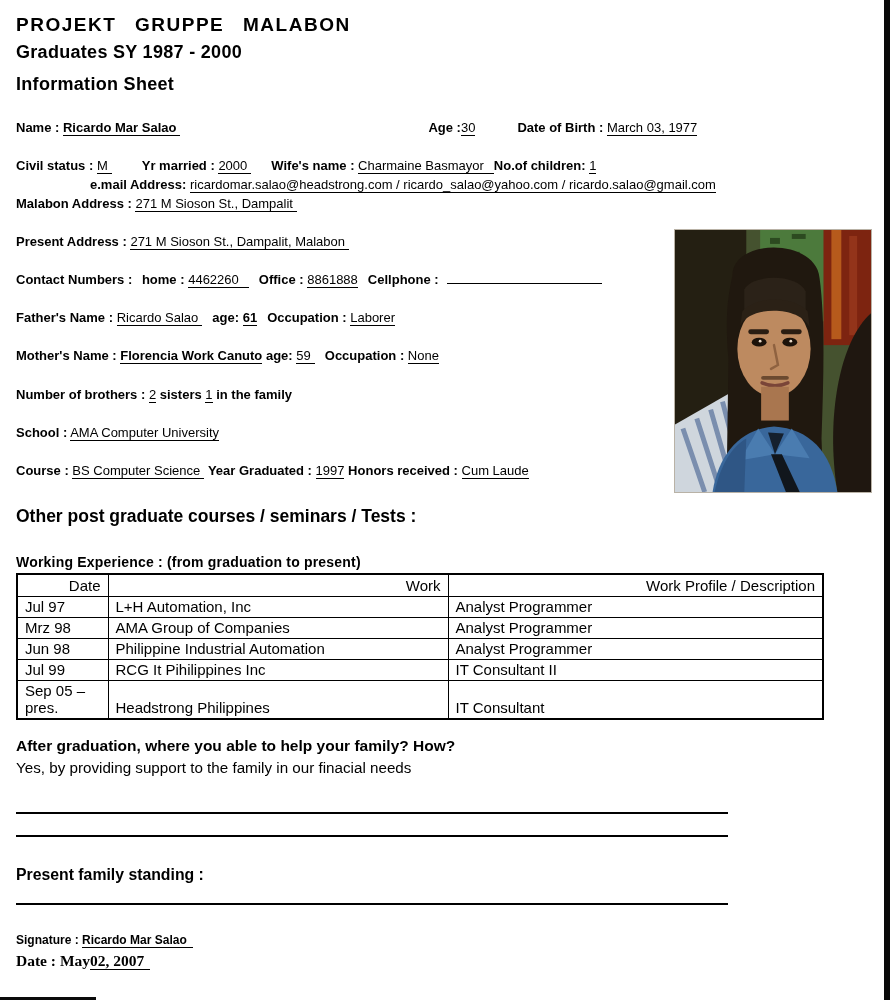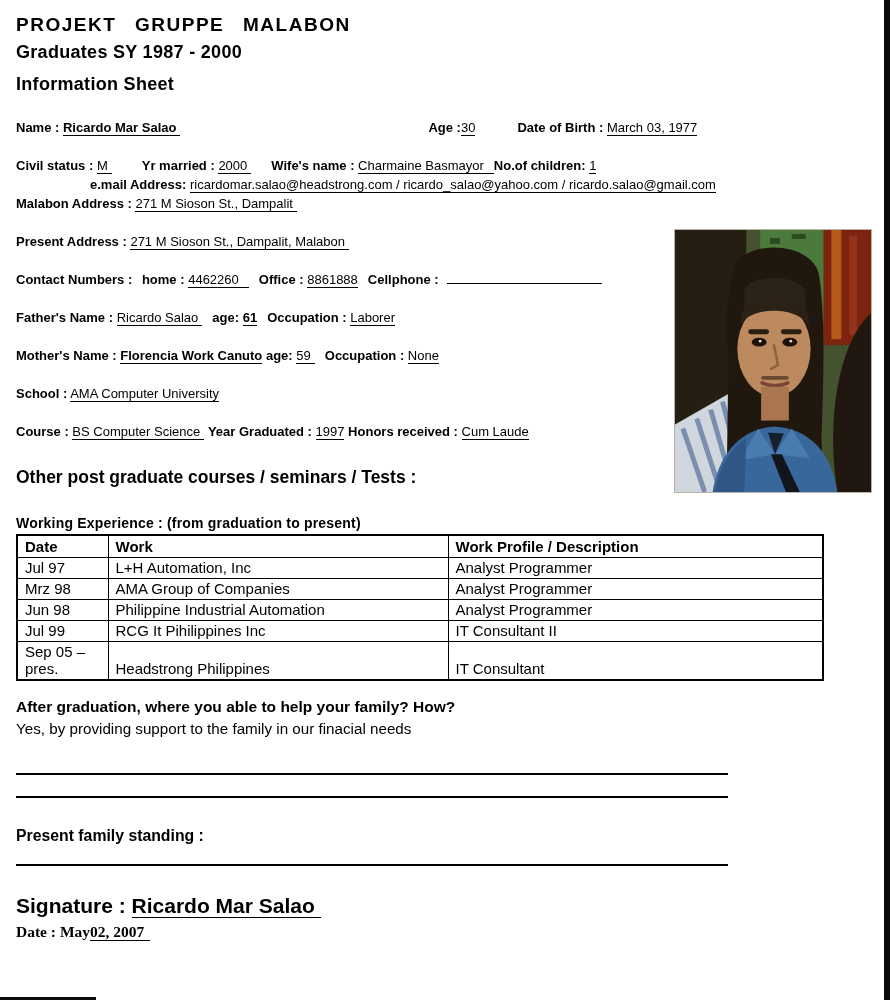--- a/index.html
+++ b/index.html
@@ -39,35 +39,35 @@
   .heading-work { font-size:14px; font-weight:bold; margin-top:27px; letter-spacing:.2px; }
 
   table.work {
     border-collapse:collapse; margin-top:3px; width:808px;
     border:2px solid #000;
   }
   table.work th, table.work td {
     border:1.4px solid #000; font-size:15px; padding:1px 7px 2px 7px;
     vertical-align:bottom; white-space:pre-line;
   }
-  table.work th { font-weight:bold; text-align:left; padding-top:2px; }
+  table.work th { font-weight:normal; text-align:right; padding-top:2px; }
   table.work col.c-date { width:91px; }
   table.work col.c-work { width:340px; }
 
   .after-q { font-size:15.5px; font-weight:bold; margin-top:17px; }
   .after-a { font-size:15.2px; margin-top:4px; }
 
   .fill-line { width:712px; border-top:2px solid #000; height:0; }
   .fl-1 { margin-top:36px; }
   .fl-2 { margin-top:21px; }
   .fl-3 { margin-top:19px; }
 
   .fam-standing { font-size:15.8px; font-weight:bold; margin-top:29px; }
 
-  .sig-row { font-size:21px; font-weight:bold; margin-top:28px; }
+  .sig-row { font-size:12px; font-weight:bold; margin-top:28px; }
   .date-row { font-size:15.5px; font-weight:bold; margin-top:5px;font-family:Liberation Serif, serif; }
   .sig-u { border-bottom:1.6px solid #000; padding-right:6px; }
 
   .photo {
     position:absolute; left:674px; top:229px; width:198px; height:264px;
     border:1px solid #b9b2a6; background:#3c4527;
   }
   .photo svg { display:block; width:100%; height:100%; }
 
   .edge-bar-right { position:absolute; top:0; right:1px; width:6px; height:1000px; background:#0a0a0a; }
@@ -128,20 +128,27 @@
   </p>
 
   <p class="row mt-block">
     <b>Mother's Name :</b>
     <b class="u">Florencia Work Canuto</b>
     <b>age:</b>
     <span class="u pad-r-sm">59</span><b class="ml-md">Occupation :</b>
     <span class="u">None</span>
   </p>
 
+  <p class="row mt-brothers">
+    <b>Number of brothers :</b>
+    <span class="u">2</span>
+    <b>sisters</b>
+    <span class="u">1</span>
+    <b>in the family</b>
+  </p>
 
   <p class="row mt-block">
     <b>School :</b>
     <span class="u">AMA Computer University</span>
   </p>
 
   <p class="row mt-block">
     <b>Course :</b>
     <span class="u pad-r-sm">BS Computer Science</span>
     <b>Year Graduated :</b>

